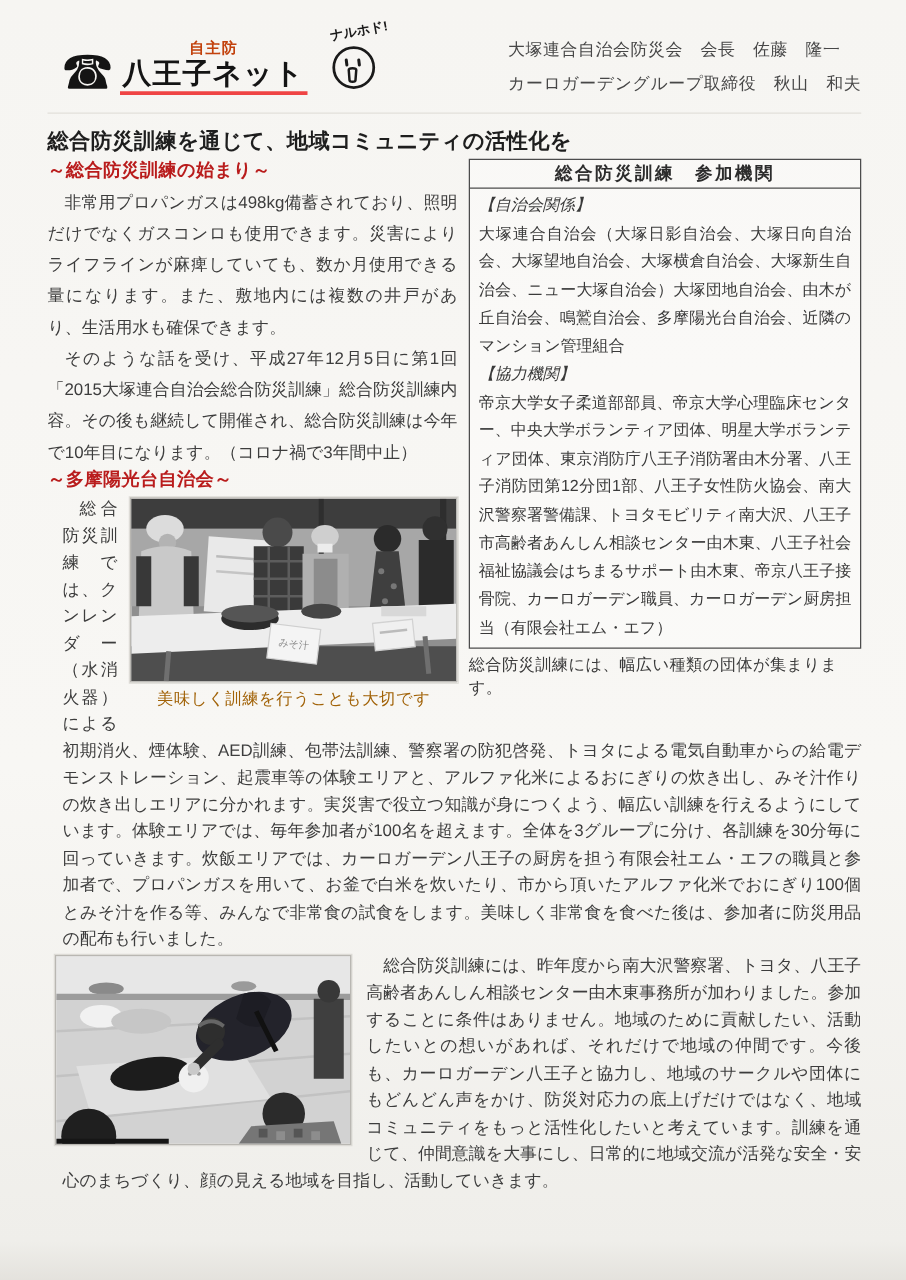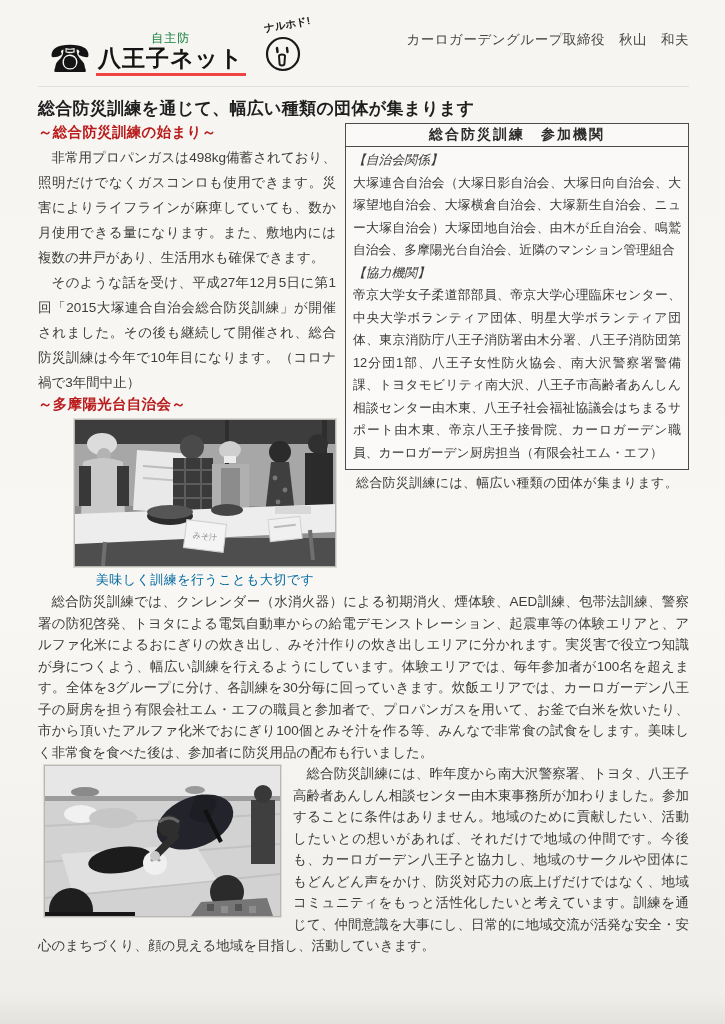--- a/index.html
+++ b/index.html
@@ -10,51 +10,51 @@
     color:#3d3d3d;
     -webkit-font-smoothing:antialiased;
   }
   .page{width:725px;height:1024px;box-sizing:border-box;padding:12px 36px 0 38px;}
 
   
   .masthead{display:flex;align-items:flex-start;padding:6px 0 10px 10px;border-bottom:1px solid #e2e0da;}
   .logo{display:flex;align-items:flex-end;}
   .phone-glyph{font-size:44px;line-height:44px;color:#141414;margin-right:4px;transform:translateY(4px);}
   .logo-text{display:flex;flex-direction:column;align-items:center;}
-  .logo-top{font-size:12px;font-weight:normal;color:#15803d;letter-spacing:1px;line-height:13px;}
+  .logo-top{font-size:12px;font-weight:bold;color:#c2410c;letter-spacing:1px;line-height:13px;}
   .logo-main{font-size:23px;font-weight:bold;color:#141414;letter-spacing:1px;line-height:27px;
     border-bottom:3px solid #ef4444;padding:0 2px 1px 2px;}
   .mascot{position:relative;margin-left:10px;width:64px;height:58px;}
   .mascot-caption{position:absolute;top:0;left:8px;font-size:10.5px;font-weight:bold;color:#1a1a1a;transform:rotate(-10deg);white-space:nowrap;}
   .mascot-face{position:absolute;left:6px;top:15px;}
   .credits{margin-left:auto;font-size:13.5px;line-height:27px;color:#474747;letter-spacing:.5px;padding-top:8px;}
 
   
   .article{padding-top:6px;}
   .article h1{font-size:17px;margin:4px 0 3px 0;color:#1e1e1e;letter-spacing:.3px;}
   .article h2{font-size:14.5px;margin:0 0 3px 0;color:#b91c1c;letter-spacing:.3px;}
   .article p{margin:0;text-indent:1em;text-align:justify;}
   .s1 p{font-size:13.5px;line-height:25px;}
-  .s2 p{font-size:13.5px;line-height:21.5px;}
-
-  
-  .participants-float{float:right;width:344px;margin:0 0 4px 9px;}
+  .s2 p{font-size:13.5px;line-height:21.5px;margin-left:12px;}
+
+  
+  .participants-float{float:right;width:314px;margin:0 0 4px 9px;}
   .pbox{border:1.5px solid #4c4c4c;background:rgba(255,255,255,.35);}
   .pbox-title{text-align:center;font-size:14px;font-weight:bold;color:#2c2c2c;
     border-bottom:1.5px solid #4c4c4c;padding:2px 0;letter-spacing:2px;}
   .pbox-body{padding:2px 7px 5px 7px;font-size:12.8px;line-height:22.5px;color:#3a3a3a;text-align:justify;}
   .pbox-h{font-weight:normal;font-style:italic;}
-  .pbox-caption{text-align:center;font-size:13px;color:#3a3a3a;margin-top:4px;letter-spacing:.3px;}
+  .pbox-caption{text-align:left;font-size:13px;color:#3a3a3a;margin-top:4px;letter-spacing:.3px;}
 
   
   figure{margin:0;}
   .photo-right{float:right;width:262px;margin:2px 0 2px 10px;text-align:center;}
   .photo-left{float:left;width:237px;margin:2px 12px 0 6px;text-align:center;}
   figure svg{display:block;border:1px solid #b9b7b2;box-shadow:0 0 0 1px #dddbd6;}
-  figcaption{font-size:13px;color:#0369a1;margin-top:4px;letter-spacing:.5px;}
+  figcaption{font-size:13px;color:#a16207;margin-top:4px;letter-spacing:.5px;}
 </style>
 </head>
 <body>
 
 <div class="page">
 
   <header class="masthead">
     <div class="logo">
       <span class="phone-glyph">☎</span>
       <div class="logo-text">
@@ -67,44 +67,45 @@
           <svg width="42" height="42" viewBox="0 0 42 42">
             <circle cx="21" cy="21" r="16" fill="none" stroke="#1a1a1a" stroke-width="2.2"></circle>
             <line x1="15" y1="15" x2="15.5" y2="19" stroke="#1a1a1a" stroke-width="2.4" stroke-linecap="round"></line>
             <line x1="25" y1="15" x2="25.5" y2="19" stroke="#1a1a1a" stroke-width="2.4" stroke-linecap="round"></line>
             <path d="M17 23 q0 -1.5 3 -1.5 q3 0 3 1.5 l-0.6 8 q0 1.4 -2.4 1.4 q-2.4 0 -2.4 -1.4 Z" fill="none" stroke="#1a1a1a" stroke-width="2"></path>
           </svg>
         </span>
       </div>
     </div>
     <div class="credits">
+      <div>大塚連合自治会防災会　会長　佐藤　隆一</div>
       <div>カーロガーデングループ取締役　秋山　和夫</div>
     </div>
   </header>
 
   <main class="article">
-    <h1>総合防災訓練を通じて、幅広い種類の団体が集まります</h1>
+    <h1>総合防災訓練を通じて、地域コミュニティの活性化を</h1>
 
     <aside class="participants-float">
       <div class="pbox">
         <div class="pbox-title">総合防災訓練　参加機関</div>
         <div class="pbox-body">
           <span class="pbox-h">【自治会関係】</span><br>
           <span>大塚連合自治会（大塚日影自治会、大塚日向自治会、大塚望地自治会、大塚横倉自治会、大塚新生自治会、ニュー大塚自治会）大塚団地自治会、由木が丘自治会、鳴鷲自治会、多摩陽光台自治会、近隣のマンション管理組合</span><br>
           <span class="pbox-h">【協力機関】</span><br>
           <span>帝京大学女子柔道部部員、帝京大学心理臨床センター、中央大学ボランティア団体、明星大学ボランティア団体、東京消防庁八王子消防署由木分署、八王子消防団第12分団1部、八王子女性防火協会、南大沢警察署警備課、トヨタモビリティ南大沢、八王子市高齢者あんしん相談センター由木東、八王子社会福祉協議会はちまるサポート由木東、帝京八王子接骨院、カーロガーデン職員、カーロガーデン厨房担当（有限会社エム・エフ）</span>
         </div>
       </div>
       <div class="pbox-caption">総合防災訓練には、幅広い種類の団体が集まります。</div>
     </aside>
 
     <section class="s1">
       <h2>～総合防災訓練の始まり～</h2>
       <p>非常用プロパンガスは498kg備蓄されており、照明だけでなくガスコンロも使用できます。災害によりライフラインが麻痺していても、数か月使用できる量になります。また、敷地内には複数の井戸があり、生活用水も確保できます。</p>
-      <p>そのような話を受け、平成27年12月5日に第1回「2015大塚連合自治会総合防災訓練」が開催されました。その後も継続して開催され、総合防災訓練は今年で10年目になります。（コロナ禍で3年間中止）</p>
+      <p>そのような話を受け、平成27年12月5日に第1回「2015大塚連合自治会総合防災訓練」総合防災訓練内容。その後も継続して開催され、総合防災訓練は今年で10年目になります。（コロナ禍で3年間中止）</p>
     </section>
 
     <section class="s2">
       <h2>～多摩陽光台自治会～</h2>
 
       <figure class="photo-right">
         <svg width="260" height="146" viewBox="0 0 260 146">
           <rect width="260" height="146" fill="#8f8f8f"></rect>
           <rect width="260" height="24" fill="#3d3d3d"></rect>
           <rect y="24" width="260" height="62" fill="#a7a7a7"></rect>

